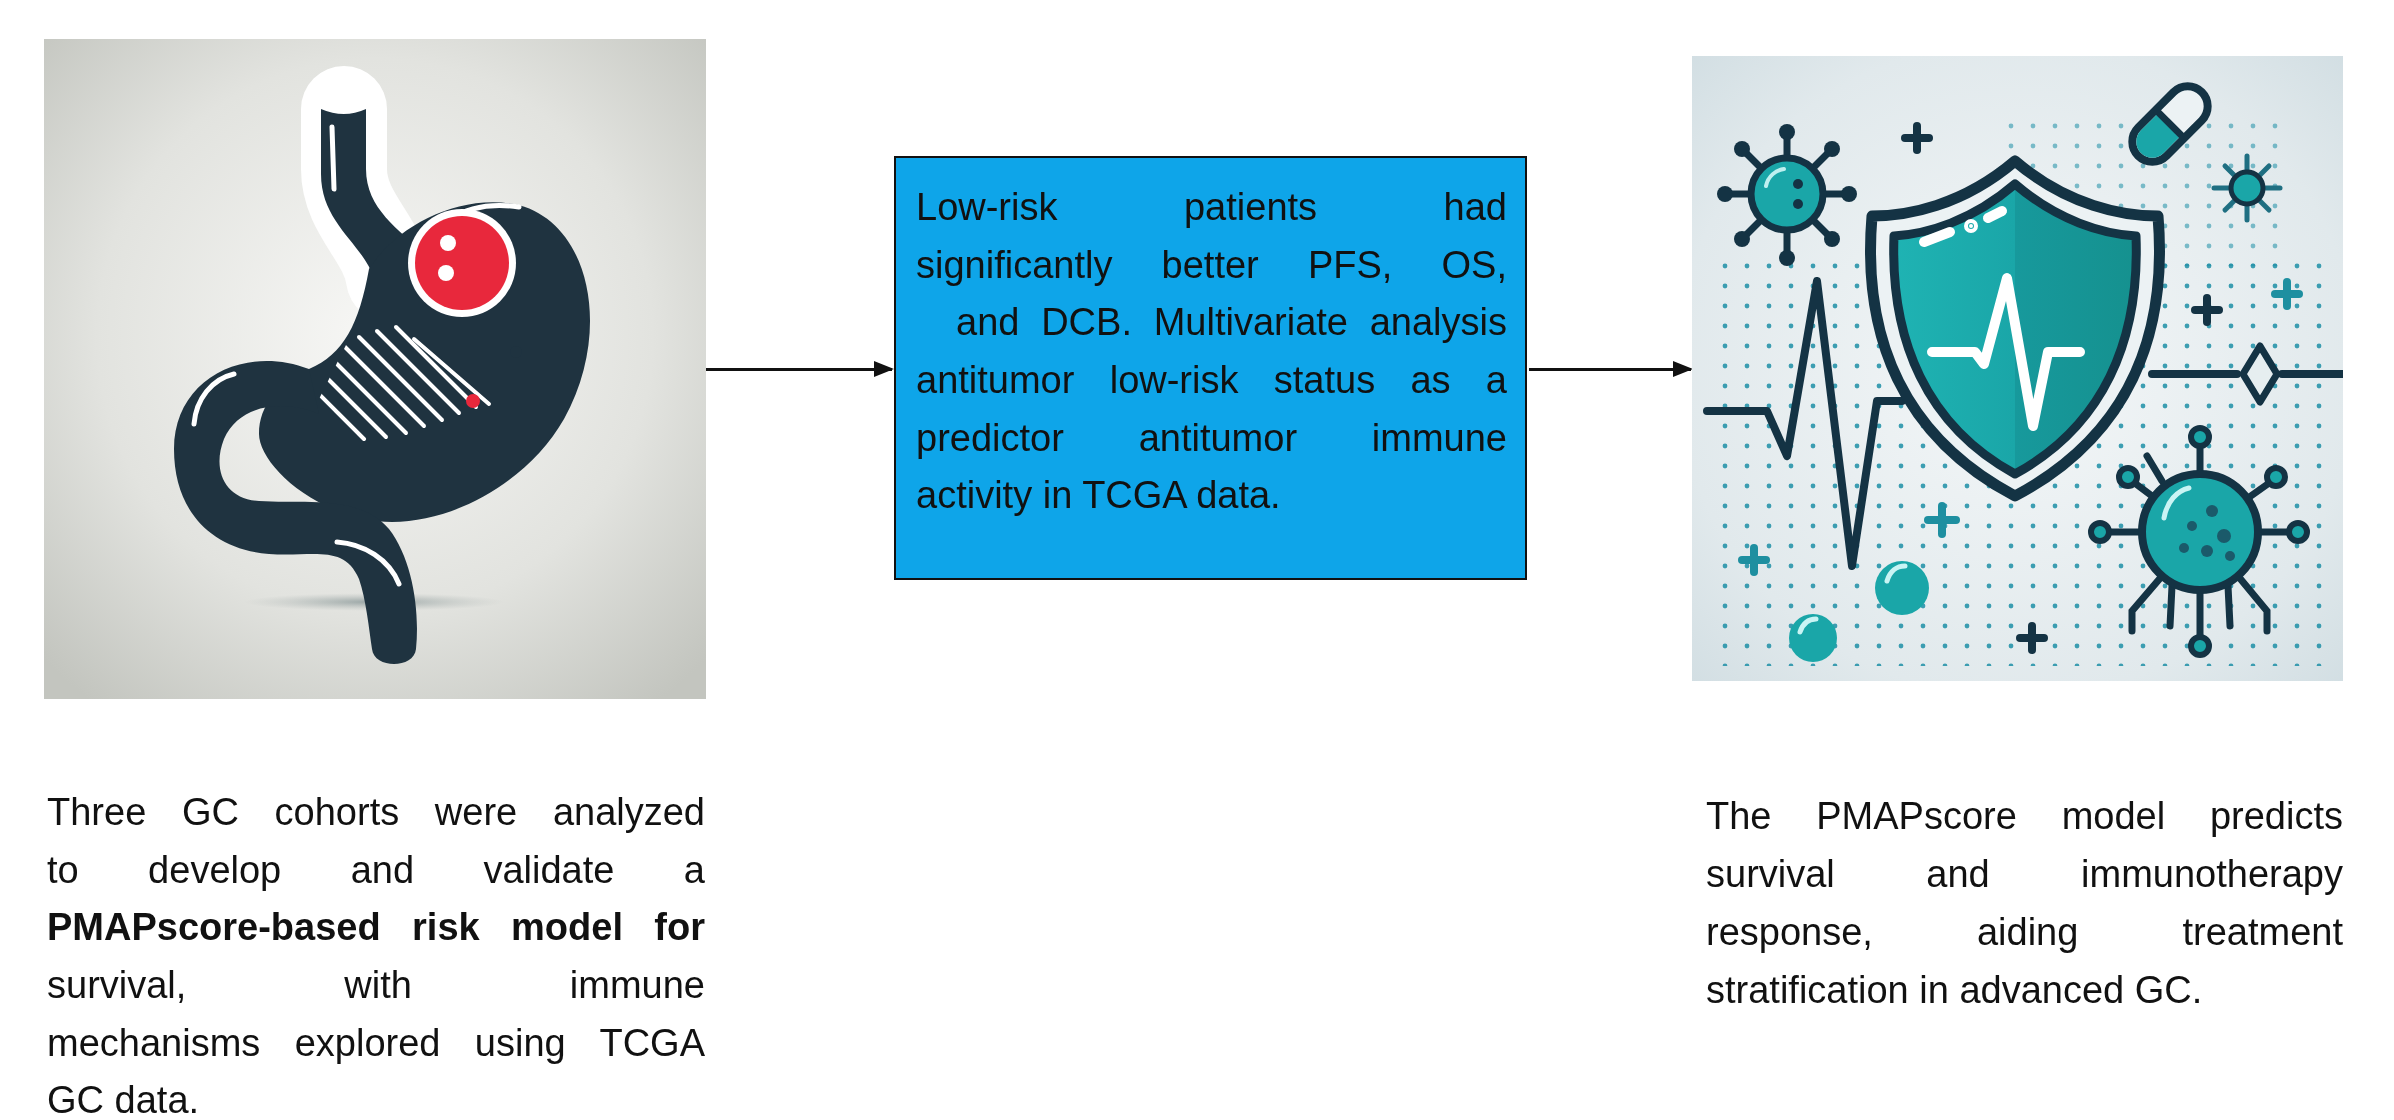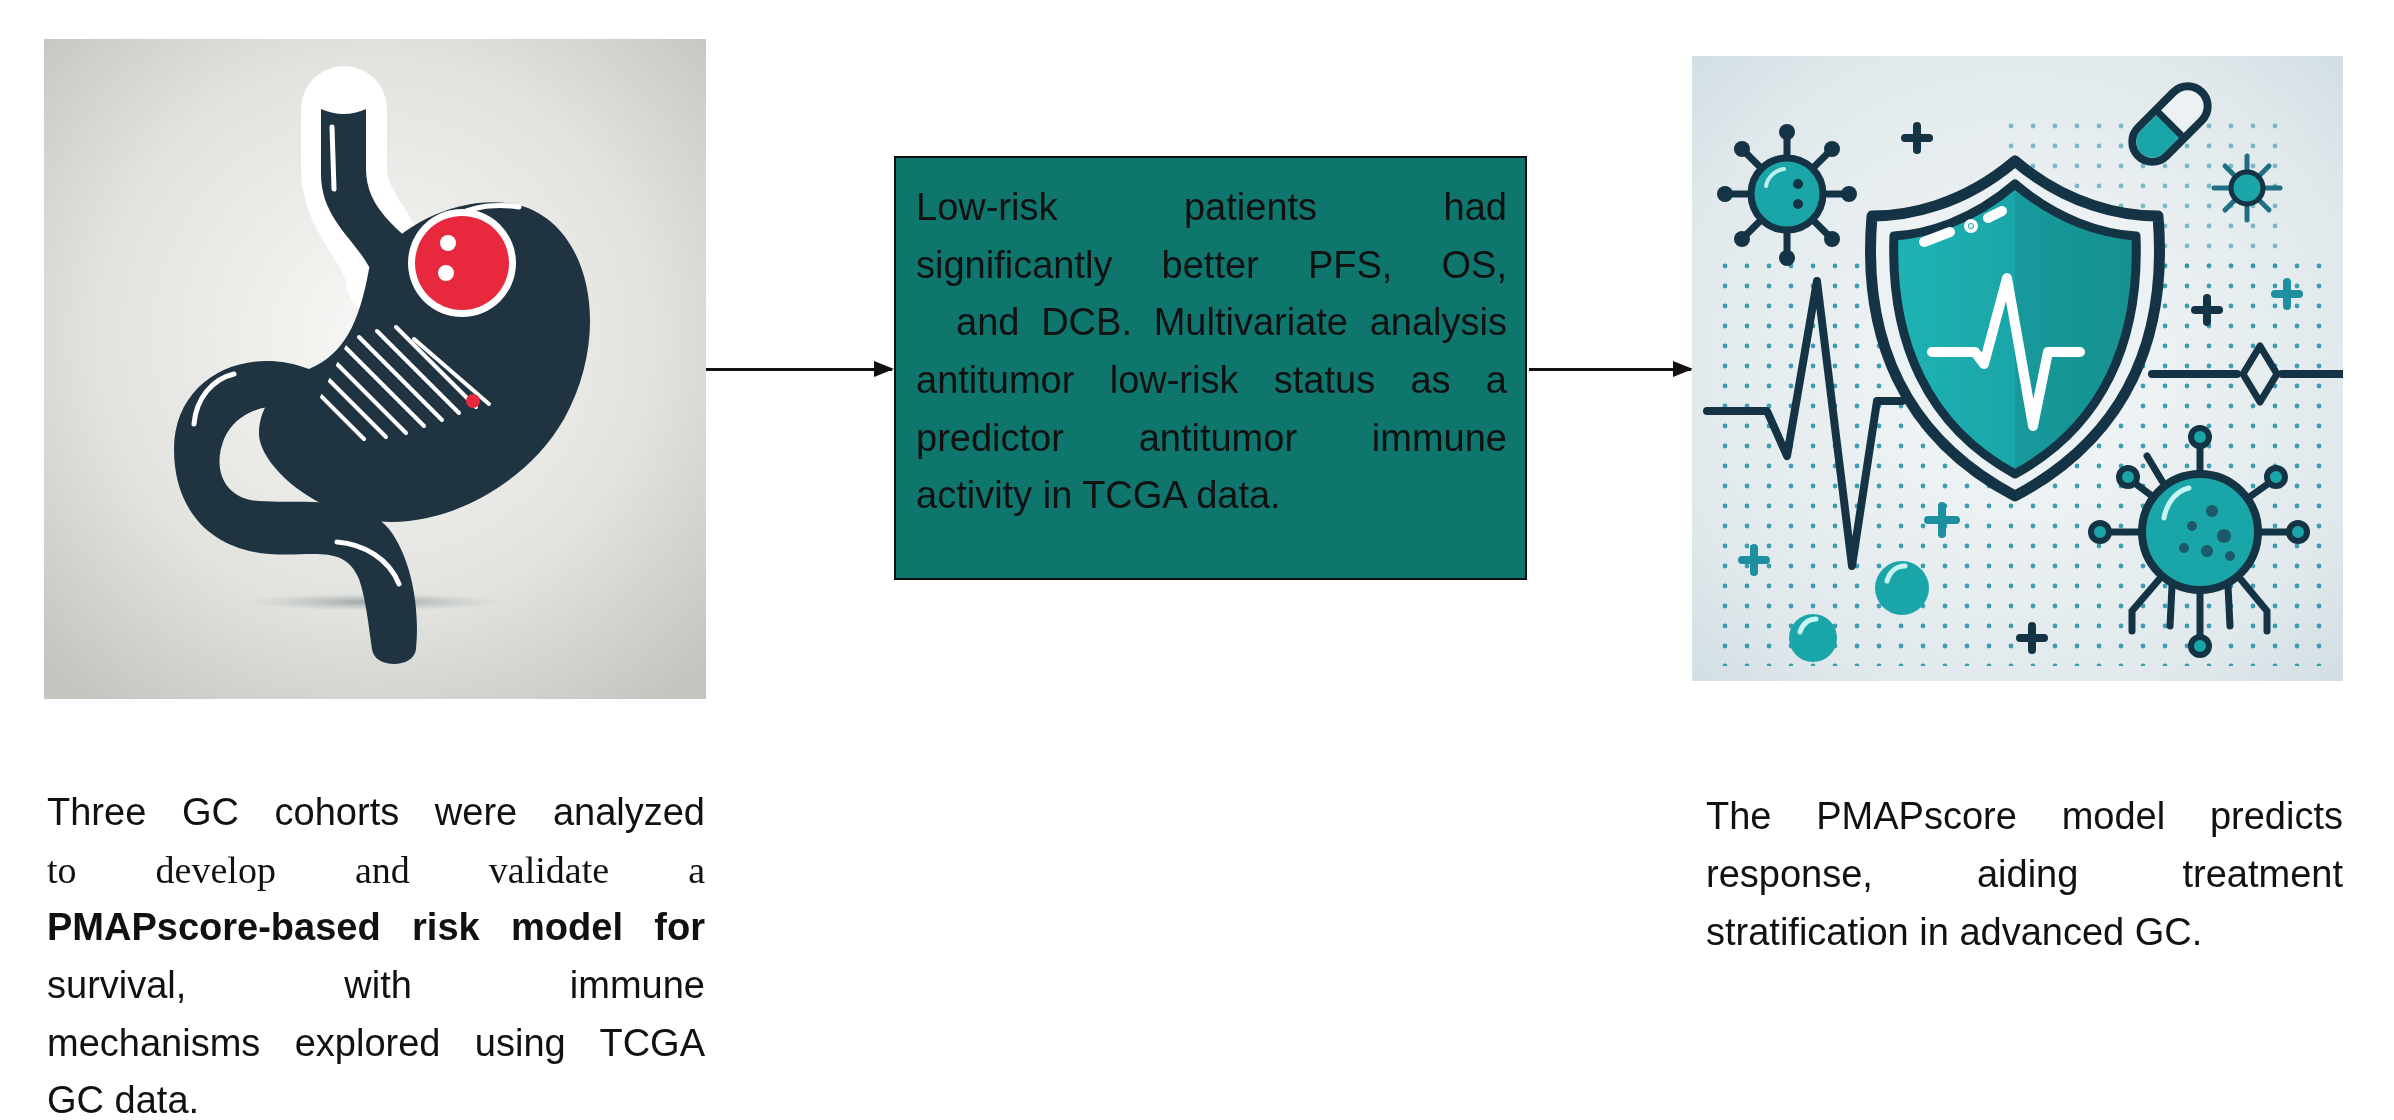--- a/index.html
+++ b/index.html
@@ -4,21 +4,21 @@
 <style>
   html, body { margin:0; padding:0; background:#ffffff; }
   body { width:2394px; height:1120px; position:relative; overflow:hidden;
          font-family:"Liberation Sans", "DejaVu Sans", sans-serif; color:#111; }
   .panel-img { position:absolute; overflow:hidden; }
   .panel-img svg { display:block; width:100%; height:100%; }
   .textblock { position:absolute; font-size:38px; line-height:57.7px; color:#111; }
   .line { display:block; white-space:nowrap; text-align:justify; text-align-last:justify; height:57.7px; }
   .line.last { text-align-last:left; text-align:left; }
   .center-box { position:absolute; left:894px; top:156px; width:633px; height:424px;
-                border:2px solid #111; box-sizing:border-box; background:#0f766e; }
+                border:2px solid #111; box-sizing:border-box; background:#0ea5e9; }
   .arrow { position:absolute; height:3px; background:#111; }
   .arrow .head { position:absolute; right:-2px; top:-7px; width:0; height:0;
                  border-top:8px solid transparent; border-bottom:8px solid transparent;
                  border-left:20px solid #111; }
 </style>
 </head>
 <body>
 
 <div class="panel-img" style="left:44px; top:39px; width:662px; height:660px;">
   <svg viewBox="0 0 662 660">
@@ -73,21 +73,21 @@
       <line x1="370" y1="300" x2="445" y2="365"></line>
     </g>
 
     <circle cx="472" cy="313" r="6" fill="#1f3340"></circle>
     <circle cx="429" cy="362" r="7" fill="#e8283c"></circle>
   </svg>
 </div>
 
 <div class="textblock" style="left:47px; top:784px; width:658px;">
   <span class="line" style="display: block;">Three GC cohorts were analyzed</span>
-  <span class="line" style="display: block; font-family: Liberation Serif, serif;">to develop and validate a</span>
+  <span class="line" style="display: block;">to develop and validate a</span>
   <span class="line" style="display: block; font-weight: bold;">PMAPscore-based risk model for</span>
   <span class="line" style="display: block;">survival, with immune</span>
   <span class="line" style="display: block;">mechanisms explored using TCGA</span>
   <span class="line last" style="display: block;">GC data.</span>
 </div>
 
 <div class="arrow" style="left:706px; top:368px; width:186px;">
   <span class="head"></span>
 </div>
 
@@ -240,15 +240,16 @@
       <circle cx="532" cy="480" r="7"></circle>
         <circle cx="515" cy="495" r="6"></circle>
       <circle cx="492" cy="492" r="5"></circle>
         <circle cx="538" cy="500" r="5"></circle>
     </g>
   </svg>
 </div>
 
 <div class="textblock" style="left:1706px; top:753px; width:637px; line-height:58px;">
   <span class="line" style="height: 58px; display: block; margin-top: 34px;">The PMAPscore model predicts</span>
+  <span class="line" style="height: 58px; display: block;">survival and immunotherapy</span>
   <span class="line" style="height: 58px; display: block;">response, aiding treatment</span>
   <span class="line last" style="height: 58px; display: block;">stratification in advanced GC.</span>
 </div>
 
 </body></html>

